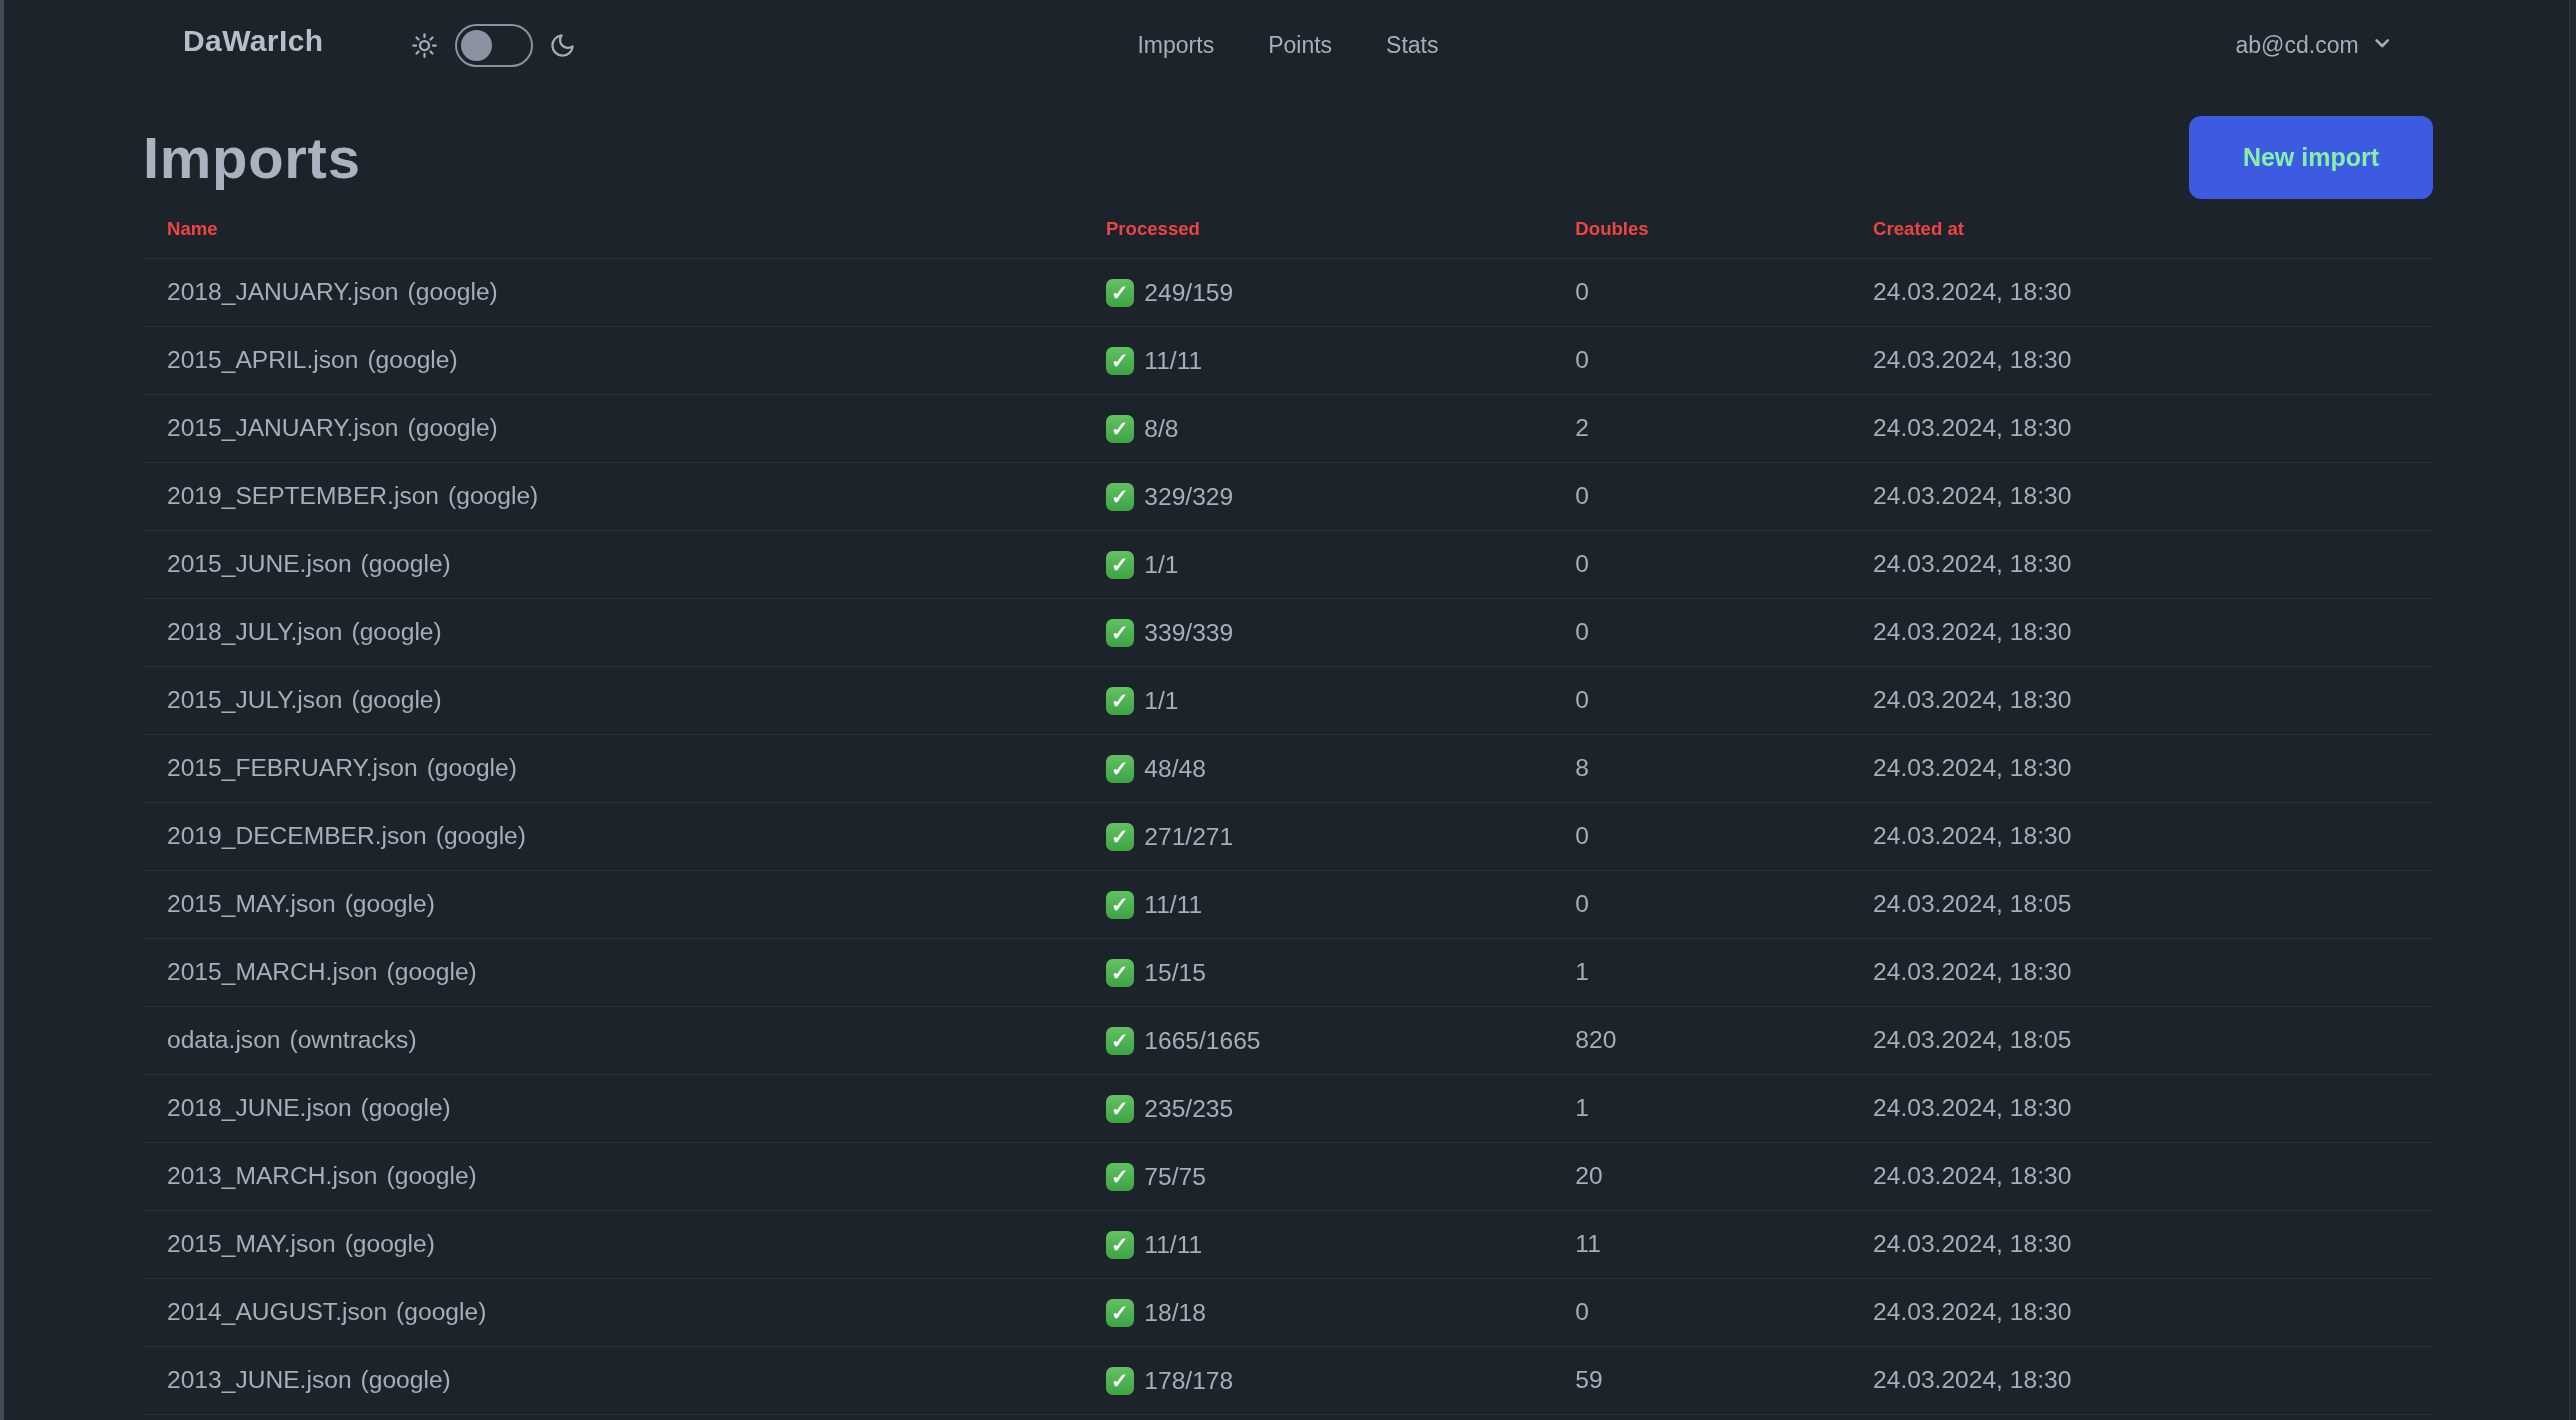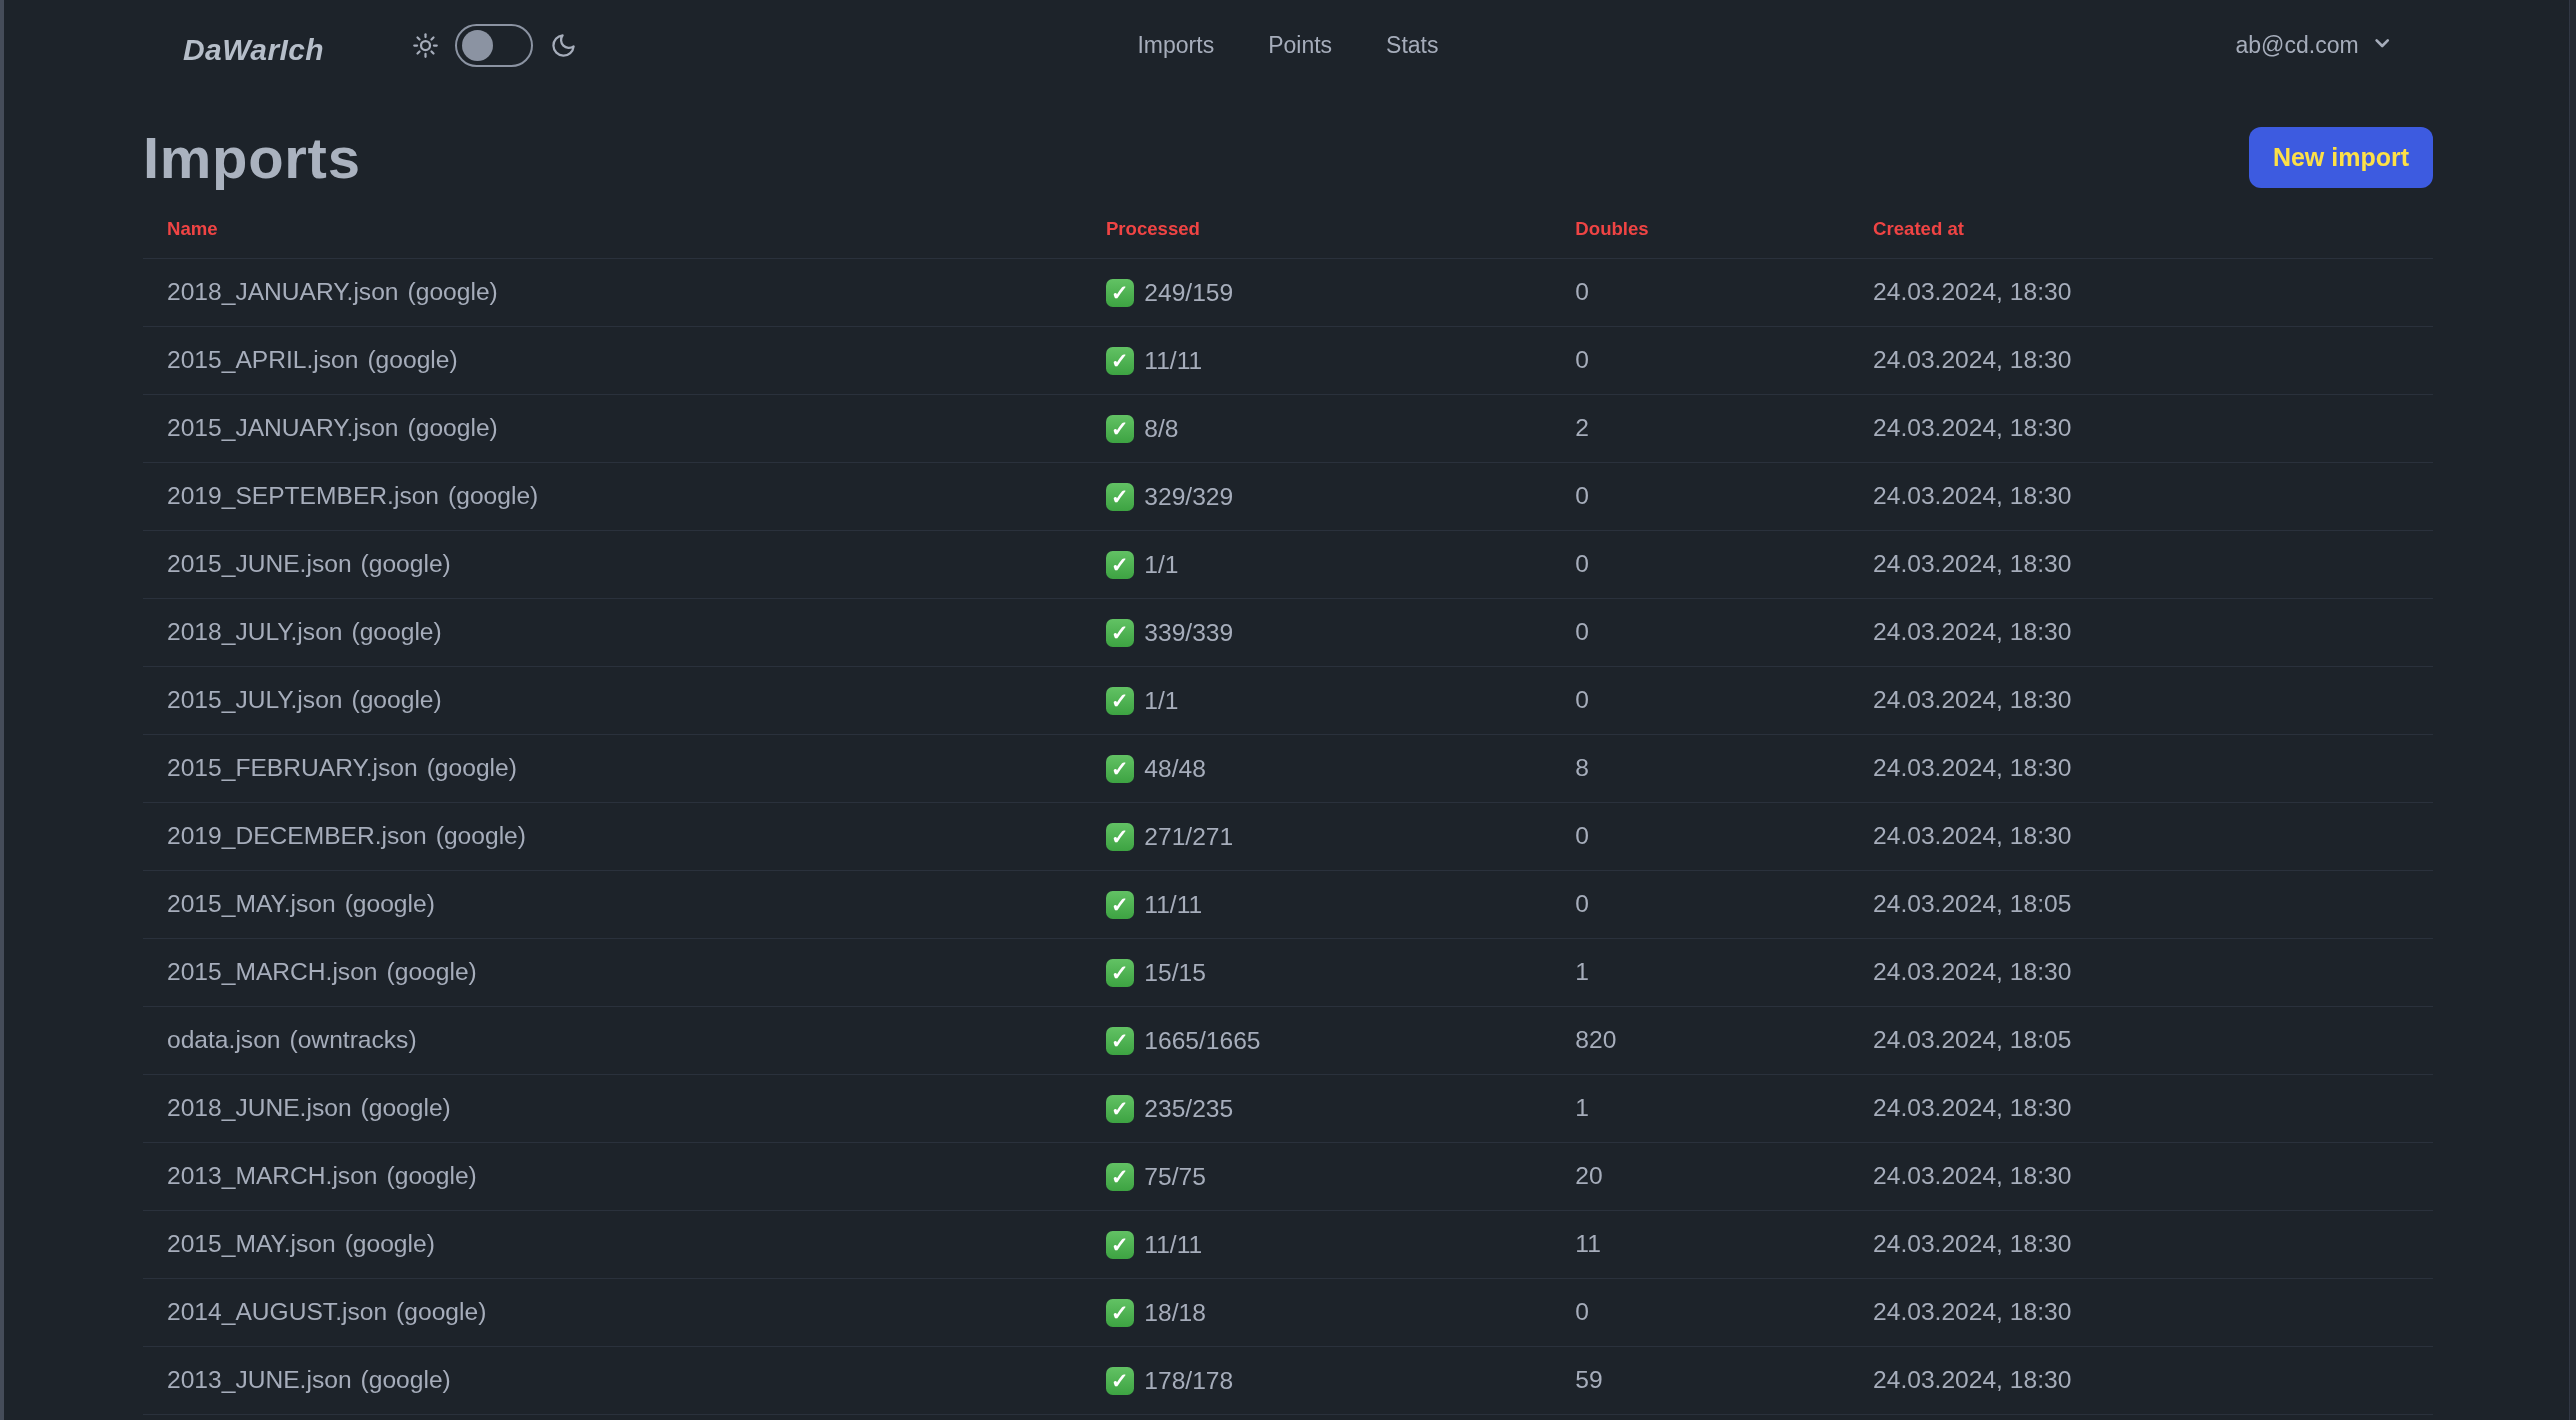--- a/index.html
+++ b/index.html
@@ -14,21 +14,21 @@
   }
   .edge-left { position:absolute; left:0; top:0; bottom:0; width:3.7px; background:#454c59; z-index:5; }
   .edge-right { position:absolute; right:0; top:0; bottom:0; width:6.7px; background:#262b33; border-left:1.5px solid #313744; z-index:5; }
 
   
   .navbar {
     display:flex; align-items:center;
     height:91px; padding:0 183px;
     position:relative;
   }
-  .nav-left { display:flex; align-items:flex-end;font-style:italic; }
+  .nav-left { display:flex; align-items:flex-start; }
   .logo {
     font-size:30px; font-weight:700; color:#b6bec9;
     text-decoration:none; letter-spacing:0.4px; cursor:pointer;
   }
   .theme-toggle { display:flex; align-items:center; gap:16.4px; margin-left:88px; }
   .icon { color:#a6adbb; display:inline-flex; }
   .toggle-track {
     width:78px; height:43px;
     border:2.2px solid #8b93a2; border-radius:22.4px;
     display:flex; align-items:center; padding:0 4.5px;
@@ -54,23 +54,23 @@
   main { padding:0 143px; }
   .title-row {
     margin-top:33px; height:67px;
     display:flex; justify-content:space-between; align-items:center;
   }
   h1 {
     margin:0; font-size:58px; font-weight:800;
     color:#aab2bf; letter-spacing:0.7px;
   }
   .btn-primary {
-    height:61px; padding:0 24px;
+    height:83px; padding:0 54px;
     border:none; border-radius:12px;
-    color:#fde047; font-size:25px; font-weight:600; font-family:inherit;
+    color:#86efac; font-size:25px; font-weight:600; font-family:inherit;
     cursor:pointer;
   }
 
   
   table { width:100%; border-collapse:collapse; margin-top:15px; table-layout:fixed; }
   col.c-name { width:41%; }
   col.c-processed { width:20.5%; }
   col.c-doubles { width:13%; }
   col.c-created { width:25.5%; }
   thead th {

